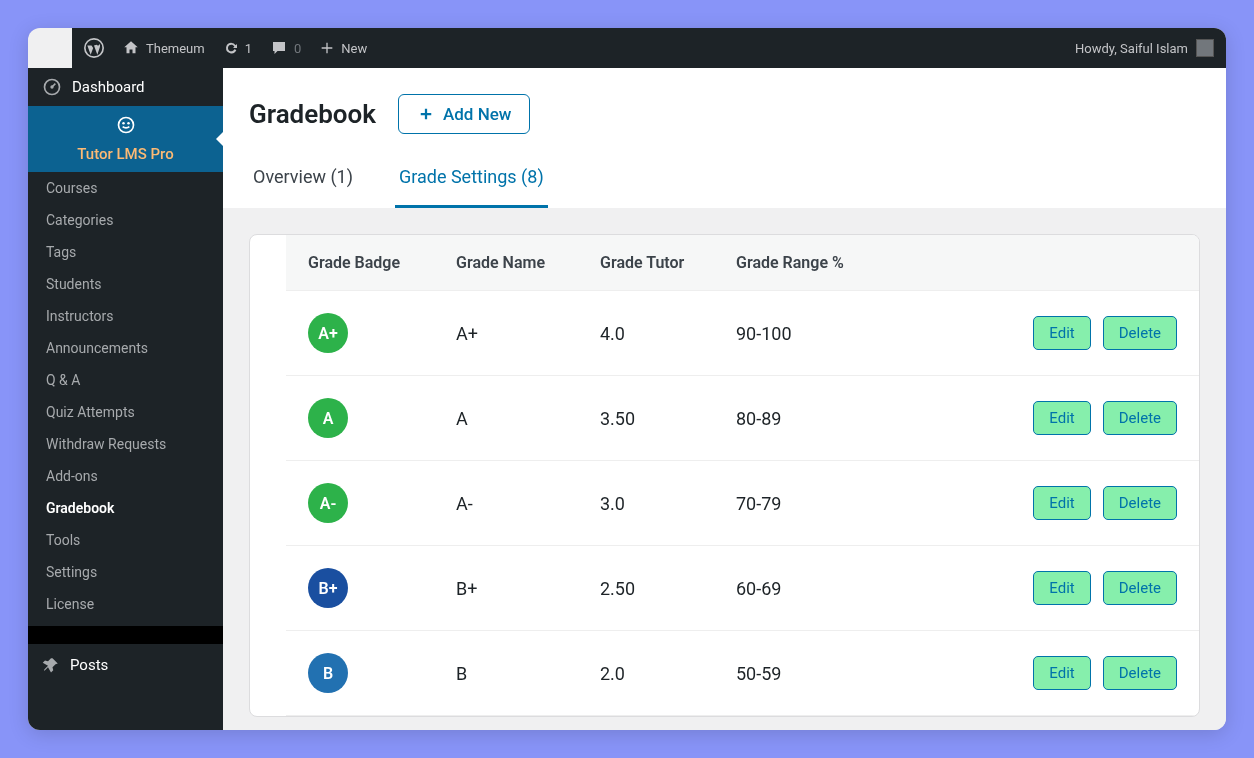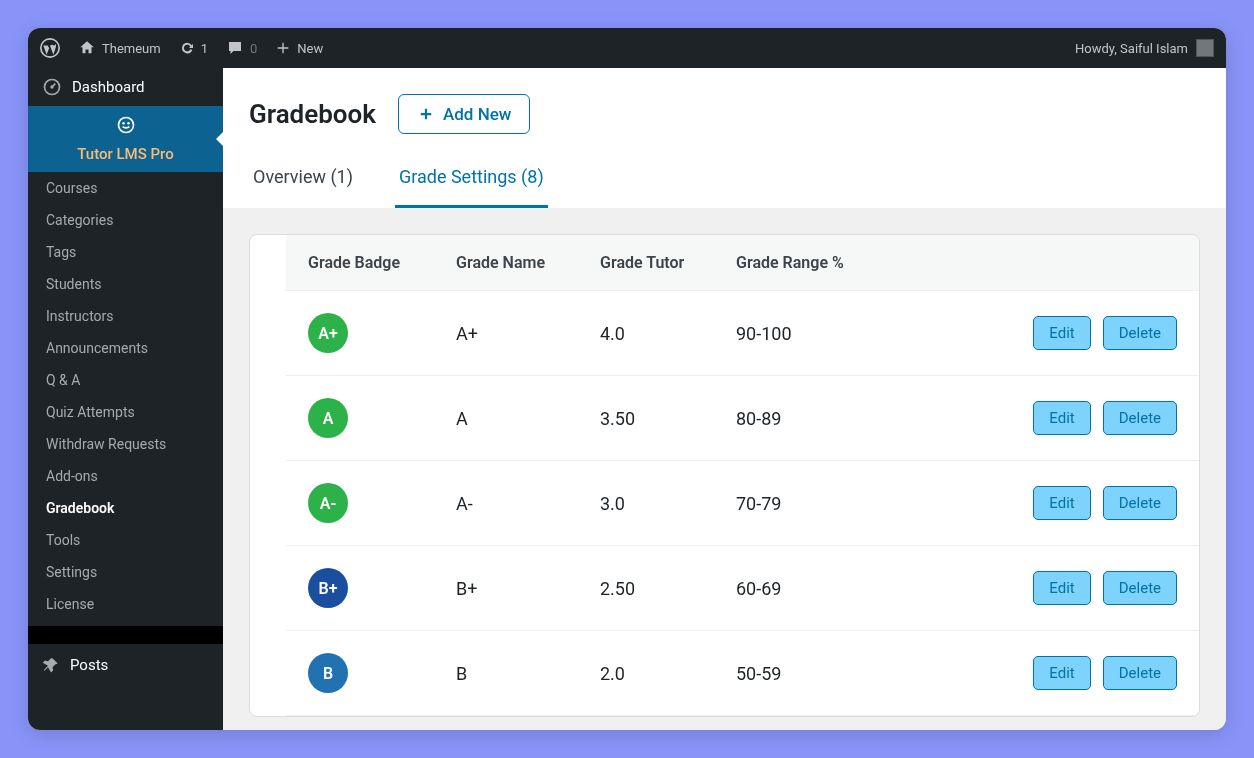--- a/index.html
+++ b/index.html
@@ -1,18 +1,18 @@
 <!DOCTYPE html>
 <html><head>
 <meta charset="utf-8">
 <style>
 * { margin:0; padding:0; box-sizing:border-box; font-family:-apple-system,BlinkMacSystemFont,"Segoe UI",Roboto,sans-serif; }
 body { background:#8894f8; padding:28px; }
 .window { background:#f0f0f1; border-radius:12px; overflow:hidden; box-shadow:0 4px 20px rgba(0,0,0,.15); height:702px; position:relative; }
-.adminbar { background:#1d2327; color:#c3c4c7; height:40px; display:flex; align-items:center; padding:0 12px; font-size:13px; justify-content:space-between; }
+.adminbar { background:#1d2327; color:#c3c4c7; height:40px; display:flex; align-items:center; padding:0 12px; font-size:13px; justify-content:space-between;margin-left:44px; }
 .adminbar-left { display:flex; align-items:center; gap:18px; }
 .adminbar-item { display:flex; align-items:center; gap:6px; cursor:pointer; }
 .adminbar-right { display:flex; align-items:center; gap:8px; }
 .avatar { width:18px; height:18px; background:#72777c; border:1px solid #555; }
 .body { display:flex; height:calc(100% - 40px); }
 .sidebar { width:195px; background:#1d2327; color:#c3c4c7; overflow-y:auto; flex-shrink:0; }
 .menu-item { display:flex; align-items:center; gap:10px; padding:9px 14px; cursor:pointer; font-size:15px; }
 .menu-item.top { color:#fff; }
 .menu-item.active { background:#0c6291; color:#fdba74; position:relative;flex-direction:column; }
 .menu-item.active::after { content:""; position:absolute; right:-1px; top:50%; transform:translateY(-50%); border:8px solid transparent; border-right-color:#fff; }
@@ -32,21 +32,21 @@
 .table-wrap { padding:26px; }
 .table { background:#fff; border:1px solid #dcdcde; border-radius:8px; overflow:hidden;padding-left:36px; }
 .thead { display:flex; padding:18px 22px; background:#f6f7f7; border-bottom:1px solid #eee; font-weight:600; color:#3c434a; font-size:16px; }
 .trow { display:flex; align-items:center; padding:22px 22px; border-bottom:1px solid #eee; font-size:18px; color:#1d2327; }
 .col-badge { width:148px; }
 .col-name { width:144px; }
 .col-point { width:136px; }
 .col-range { flex:1; }
 .col-actions { display:flex; gap:12px; }
 .badge { width:40px; height:40px; border-radius:50%; display:flex; align-items:center; justify-content:center; color:#fff; font-weight:600; font-size:16px; }
-.action-btn { border:1.5px solid #0073aa; background:#7dd3fc; color:#0073aa; padding:7px 15px; border-radius:5px; font-size:15px; cursor:pointer; }
+.action-btn { border:1.5px solid #0073aa; background:#86efac; color:#0073aa; padding:7px 15px; border-radius:5px; font-size:15px; cursor:pointer; }
 .ico { display:inline-flex; align-items:center; justify-content:center; }
 svg { display:block; }
 </style>
 </head>
 <body>
 
 <div class="window">
   <div class="adminbar">
     <div class="adminbar-left">
       <span class="adminbar-item">

